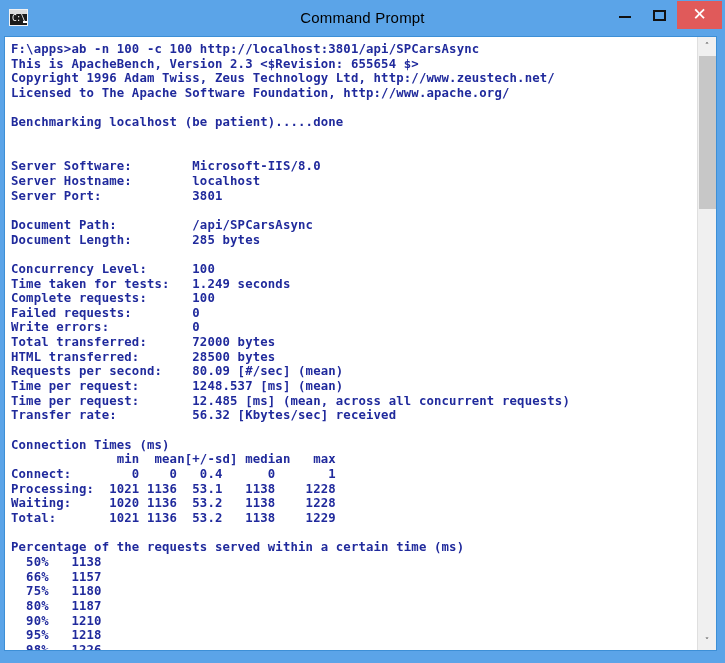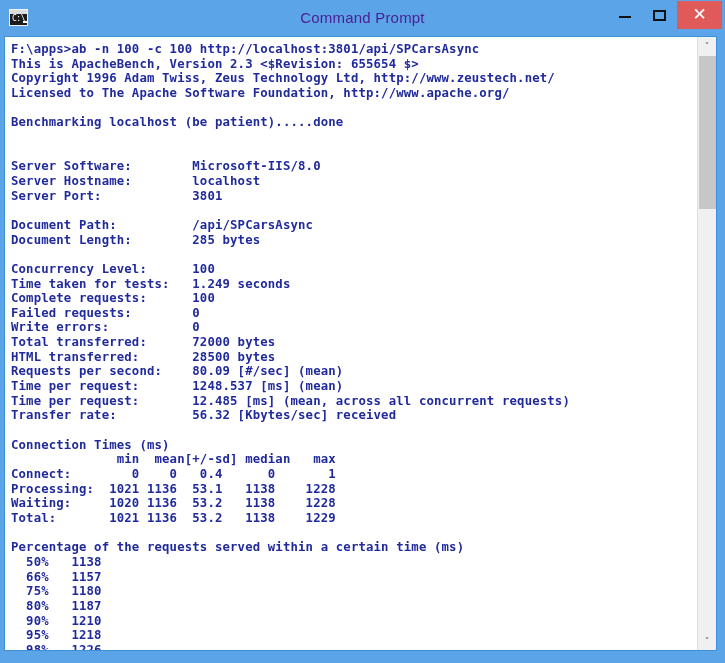--- a/index.html
+++ b/index.html
@@ -71,21 +71,21 @@
 
   .title-text {
     position: absolute;
     left: 0;
     top: 0;
     width: 725px;
     height: 36px;
     line-height: 36px;
     text-align: center;
     font-size: 15px;
-    color: #4c1d95;
+    color: #000000;
     font-family: "Liberation Sans", sans-serif;
     letter-spacing: 0.2px;
   }
 
   .ctrl {
     position: absolute;
     top: 1px;
     height: 28px;
     background: transparent;
     cursor: default;

